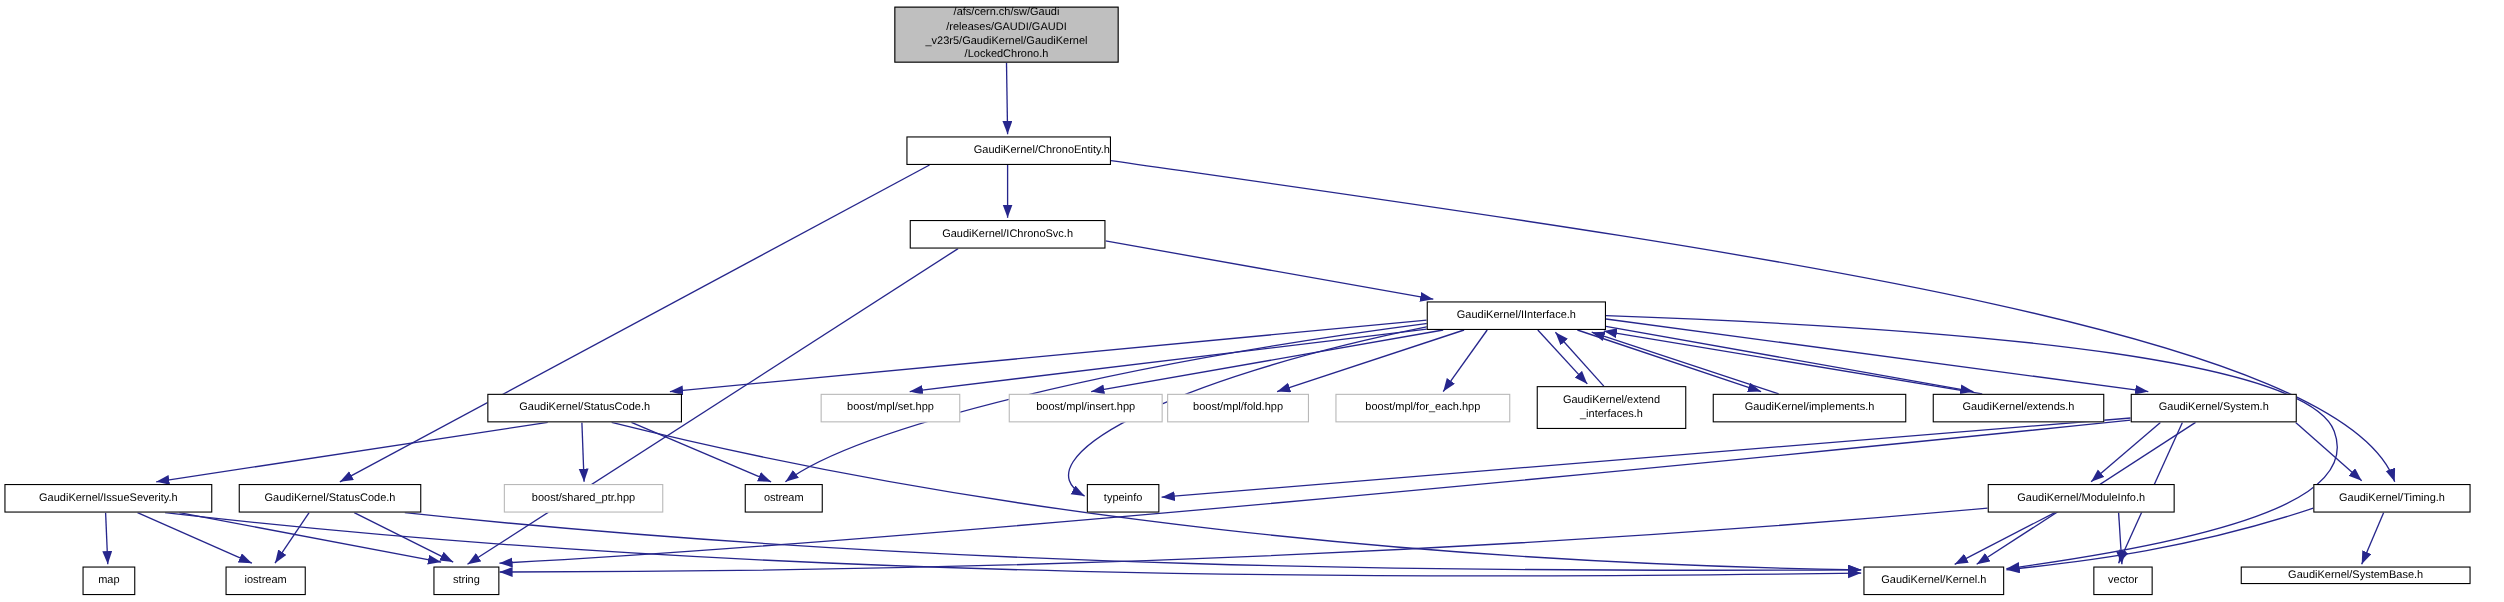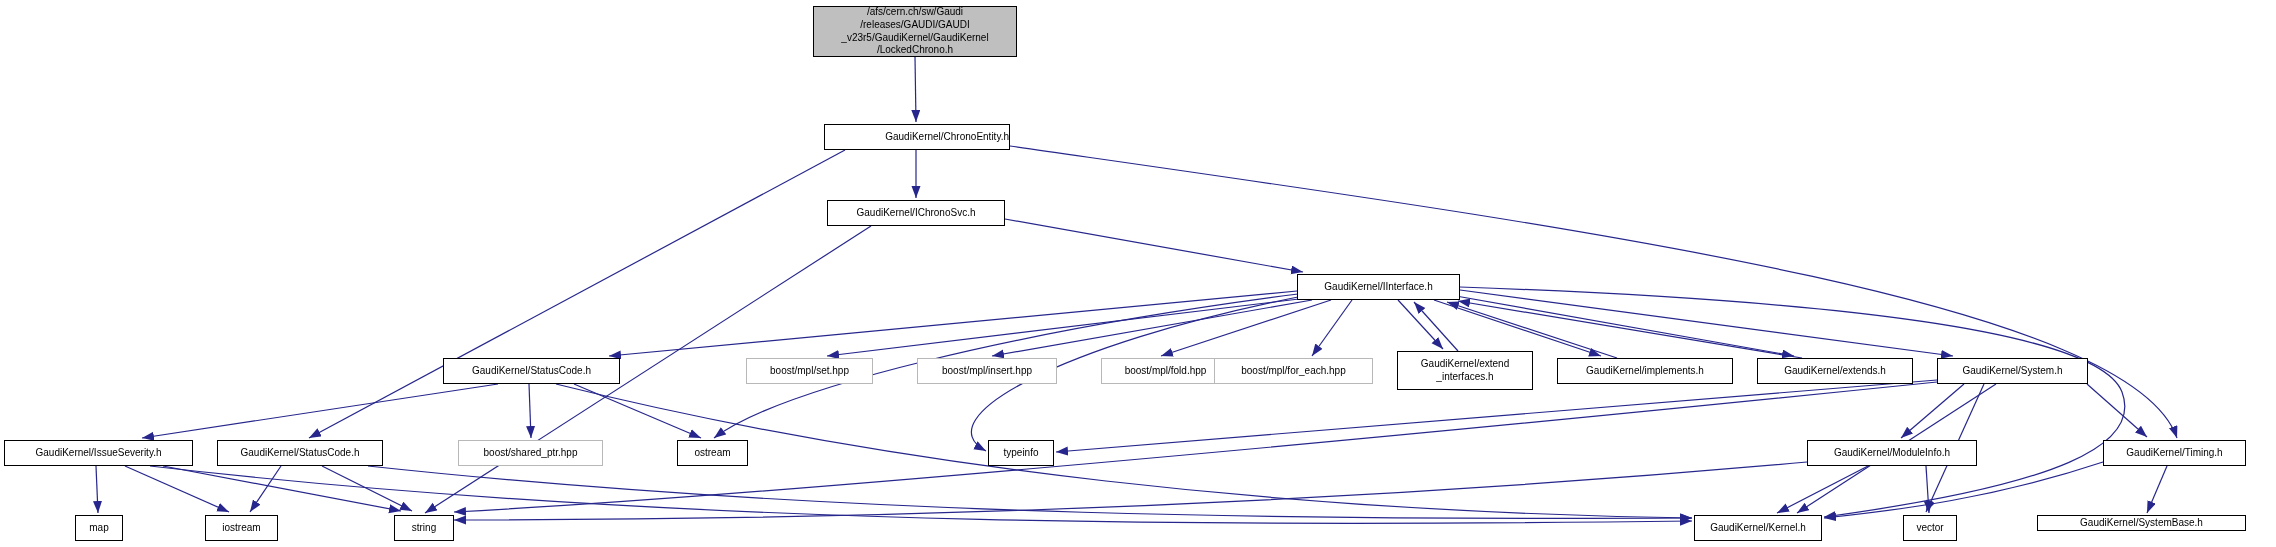--- a/index.html
+++ b/index.html
@@ -105,21 +105,21 @@
       </div>
       <div class="node gaudi" style="left: 443px; top: 358px; width: 177px; height: 26px;">
         <span class="line">GaudiKernel/StatusCode.h</span>
       </div>
       <div class="node boost" style="left: 746px; top: 358px; width: 127px; height: 26px;">
         <span class="line">boost/mpl/set.hpp</span>
       </div>
       <div class="node boost" style="left: 897px; top: 358px; width: 140px; height: 26px; margin-left: 20px;">
         <span class="line">boost/mpl/insert.hpp</span>
       </div>
-      <div class="node boost" style="left: 1061px; top: 358px; width: 129px; height: 26px; margin-left: 40px;">
+      <div class="node boost" style="left: 1061px; top: 358px; width: 129px; height: 26px;">
         <span class="line">boost/mpl/fold.hpp</span>
       </div>
       <div class="node boost" style="left: 1214px; top: 358px; width: 159px; height: 26px;">
         <span class="line">boost/mpl/for_each.hpp</span>
       </div>
       <div class="node gaudi" style="left: 1397px; top: 351px; width: 136px; height: 39px;">
         <span class="line">GaudiKernel/extend</span>
         <span class="line">_interfaces.h</span>
       </div>
       <div class="node gaudi" style="left: 1557px; top: 358px; width: 176px; height: 26px;">

